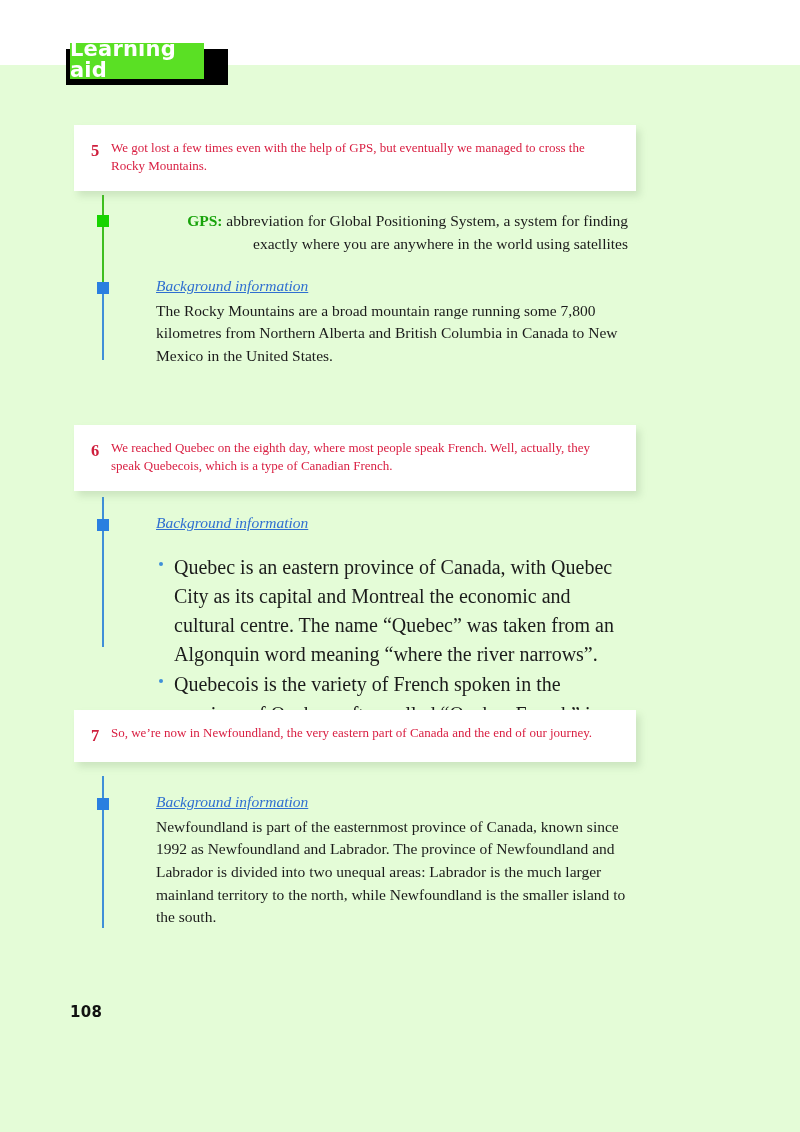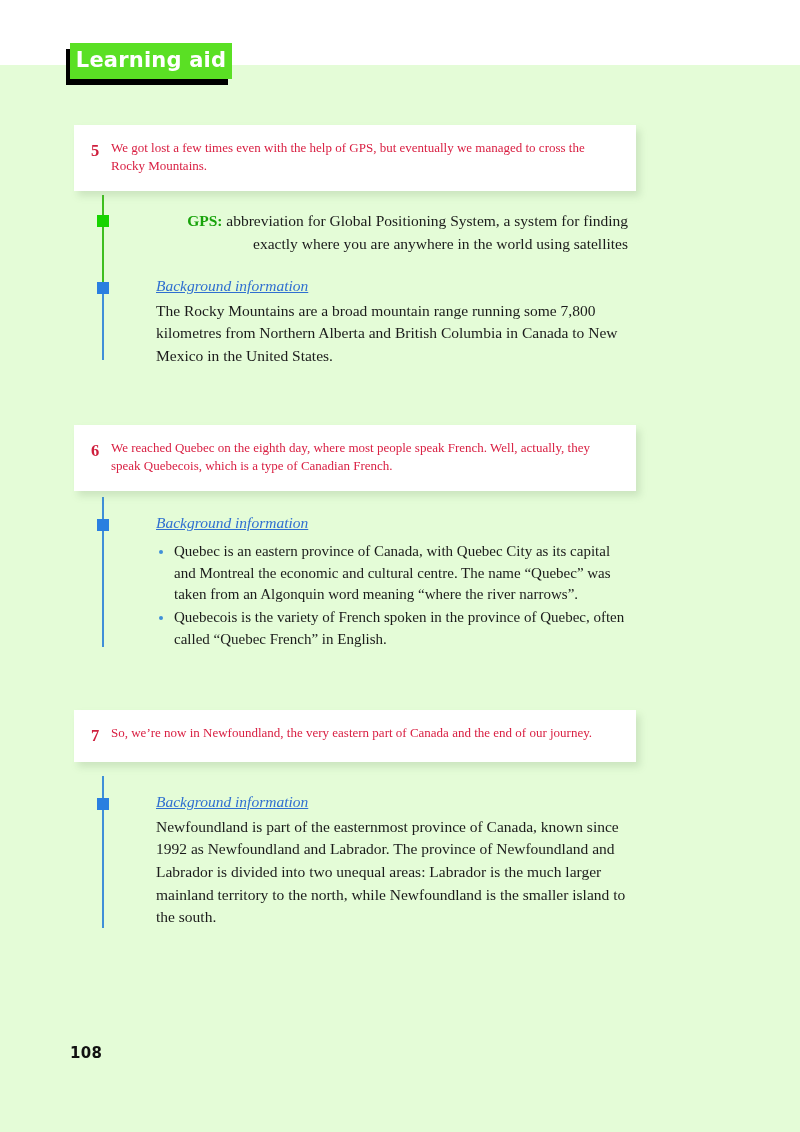--- a/index.html
+++ b/index.html
@@ -35,21 +35,21 @@
   .header-badge .shadow {
     position: absolute;
     left: -4px;
     top: 6px;
     width: 162px;
     height: 36px;
     background: #000000;
   }
   .header-badge .plate {
     position: relative;
-    width: 162px;
+    width: 134px;
     height: 36px;
     background: #5ae024;
     display: flex;
     align-items: center;
     justify-content: center;
   }
   .header-badge .label {
     font-family: "DejaVu Sans", sans-serif;
     font-size: 21px;
     font-weight: bold;
@@ -151,41 +151,41 @@
     font-style: italic;
   }
   .note-list {
     list-style: none;
     margin: 0;
     padding: 0;
   }
   .note-list li {
     position: relative;
     padding-left: 18px;
-    margin: 4px 0 0 0;
-    font-size: 15px;
+    margin: 16px 0 0 0;
+    font-size: 20px;
     line-height: 1.46;
     color: #1b1b1b;
   }
   .note-list li + li { margin-top: 1px; }
   .note-list li .dot {
     position: absolute;
     left: 3px;
     top: 9px;
     width: 4px;
     height: 4px;
     border-radius: 50%;
     background: #3f8fd8;
   }
 
   
   .folio {
     position: absolute;
     left: 70px;
-    top: 1044px;
+    top: 1003px;
     font-family: "DejaVu Sans", sans-serif;
     font-size: 15px;
     font-weight: bold;
     color: #111111;
     letter-spacing: 0.3px;
   }
 </style>
 </head>
 <body>
 

